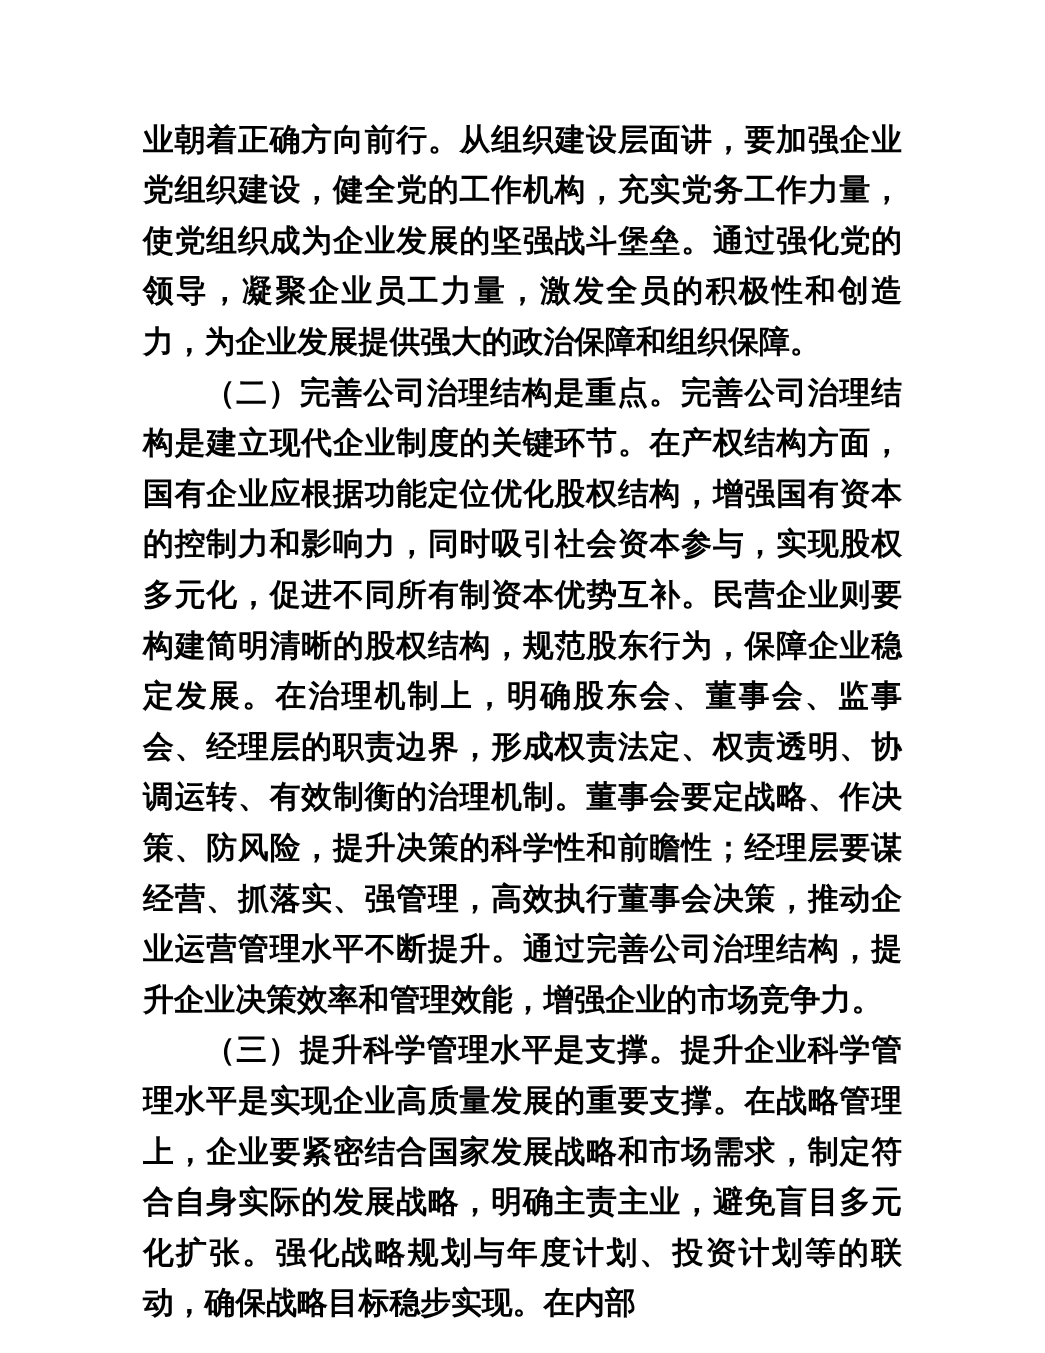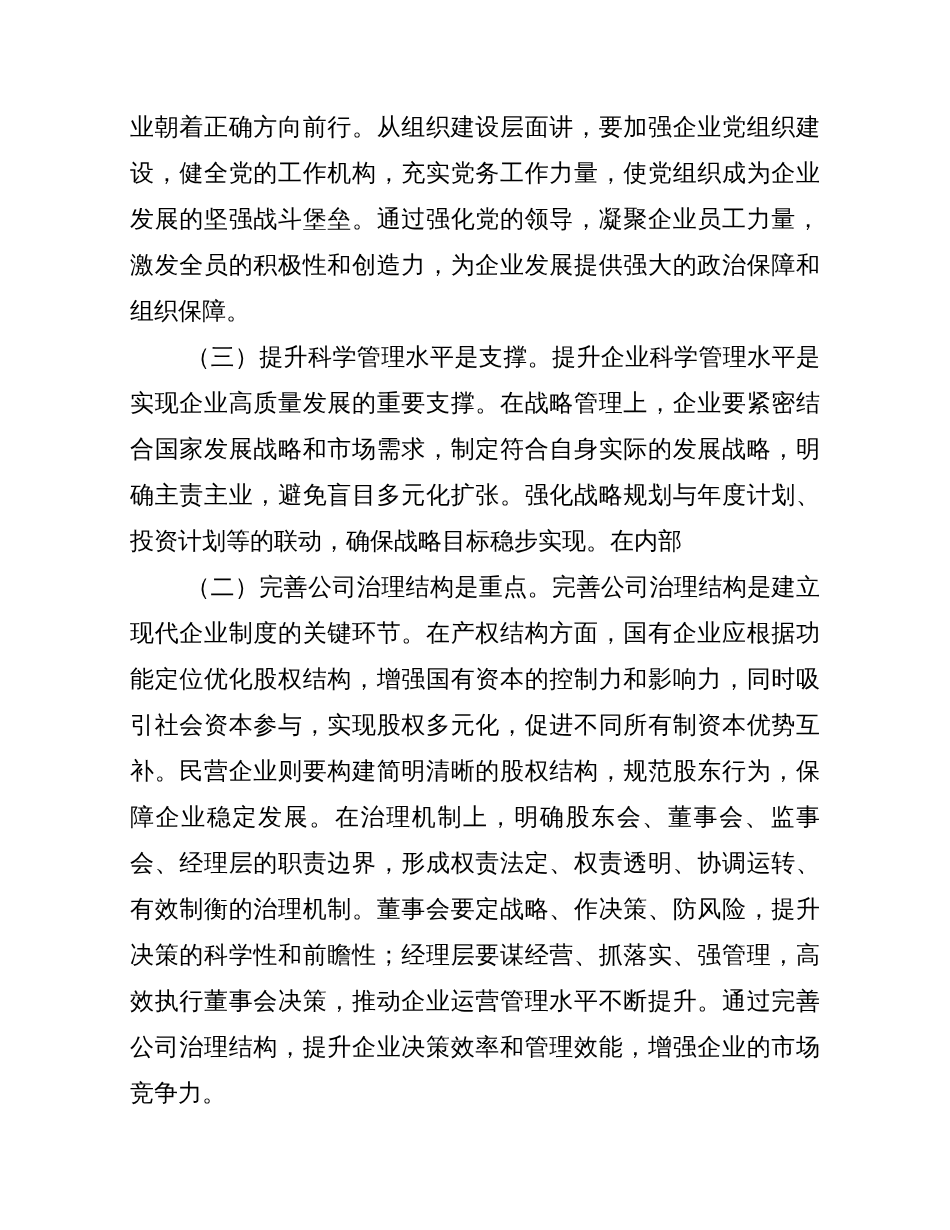--- a/index.html
+++ b/index.html
@@ -22,38 +22,38 @@
     box-sizing: border-box;
   }
   .text-block {
     position: absolute;
     left: 130px;
     top: 104px;
     width: 690px;
   }
   .para {
     margin: 0;
-    font-size: 24px;
+    font-size: 28px;
     line-height: 46px;
     letter-spacing: 0px;
     text-align: justify;
     text-justify: inter-ideograph;
     word-break: break-all;
     color: #000000;
-    font-weight: 400;
+    font-weight: 700;
   }
   .para.indent {
     text-indent: 56px;
   }
   .para + .para {
     margin-top: 0;
   }
 </style>
 </head>
 <body>
 
 <div class="page">
   <div class="text-block">
     <p class="para">业朝着正确方向前行。从组织建设层面讲，要加强企业党组织建设，健全党的工作机构，充实党务工作力量，使党组织成为企业发展的坚强战斗堡垒。通过强化党的领导，凝聚企业员工力量，激发全员的积极性和创造力，为企业发展提供强大的政治保障和组织保障。</p>
+    <p class="para indent">（二）完善公司治理结构是重点。完善公司治理结构是建立现代企业制度的关键环节。在产权结构方面，国有企业应根据功能定位优化股权结构，增强国有资本的控制力和影响力，同时吸引社会资本参与，实现股权多元化，促进不同所有制资本优势互补。民营企业则要构建简明清晰的股权结构，规范股东行为，保障企业稳定发展。在治理机制上，明确股东会、董事会、监事会、经理层的职责边界，形成权责法定、权责透明、协调运转、有效制衡的治理机制。董事会要定战略、作决策、防风险，提升决策的科学性和前瞻性；经理层要谋经营、抓落实、强管理，高效执行董事会决策，推动企业运营管理水平不断提升。通过完善公司治理结构，提升企业决策效率和管理效能，增强企业的市场竞争力。</p>
     <p class="para indent">（三）提升科学管理水平是支撑。提升企业科学管理水平是实现企业高质量发展的重要支撑。在战略管理上，企业要紧密结合国家发展战略和市场需求，制定符合自身实际的发展战略，明确主责主业，避免盲目多元化扩张。强化战略规划与年度计划、投资计划等的联动，确保战略目标稳步实现。在内部</p>
-    <p class="para indent">（二）完善公司治理结构是重点。完善公司治理结构是建立现代企业制度的关键环节。在产权结构方面，国有企业应根据功能定位优化股权结构，增强国有资本的控制力和影响力，同时吸引社会资本参与，实现股权多元化，促进不同所有制资本优势互补。民营企业则要构建简明清晰的股权结构，规范股东行为，保障企业稳定发展。在治理机制上，明确股东会、董事会、监事会、经理层的职责边界，形成权责法定、权责透明、协调运转、有效制衡的治理机制。董事会要定战略、作决策、防风险，提升决策的科学性和前瞻性；经理层要谋经营、抓落实、强管理，高效执行董事会决策，推动企业运营管理水平不断提升。通过完善公司治理结构，提升企业决策效率和管理效能，增强企业的市场竞争力。</p>
   </div>
 </div>
 
 </body></html>

